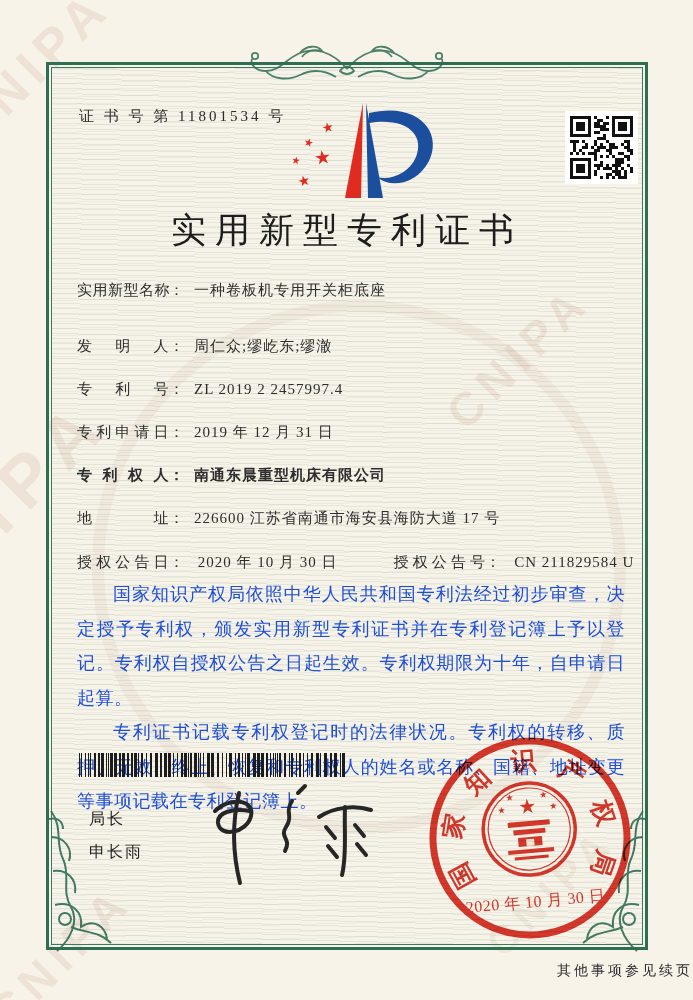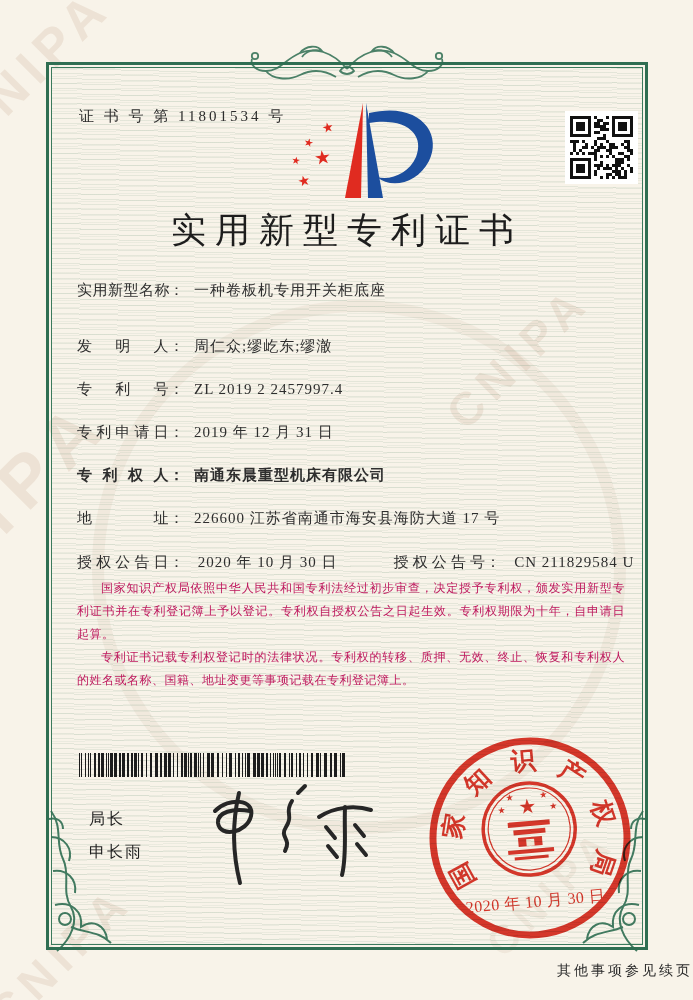--- a/index.html
+++ b/index.html
@@ -53,21 +53,21 @@
   
   .fields{position:absolute;left:28px;top:216px;width:548px;font-size:15px;color:#2e2e2e;}
   .frow{position:absolute;left:0;display:flex;align-items:baseline;white-space:nowrap;}
   .flabel{display:inline-block;width:92px;text-align:justify;text-align-last:justify;letter-spacing:.5px;}
   .fcolon{margin-right:10px;}
   .fvalue{letter-spacing:1px;}
   .grant{display:flex;gap:56px;}
   
   .paras{
     position:absolute;left:28px;top:512px;width:548px;
-    font-size:12px;line-height:1.92;color:#be185d;text-align:justify;
+    font-size:18px;line-height:1.92;color:#1d4ed8;text-align:justify;
   }
   .paras p{margin:0;text-indent:2em;letter-spacing:.5px;}
   
   .barcode{position:absolute;left:30px;top:688px;}
   .signer{position:absolute;left:40px;top:744px;font-size:16px;color:#1e1e1e;letter-spacing:2px;}
   .signer div{margin-bottom:12px;}
   .signature{position:absolute;left:146px;top:716px;}
   .seal{position:absolute;left:376px;top:668px;transform:rotate(-5deg);opacity:.92;mix-blend-mode:multiply;}
   .page-footer{
     position:absolute;left:0;right:0;top:856px;text-align:center;

